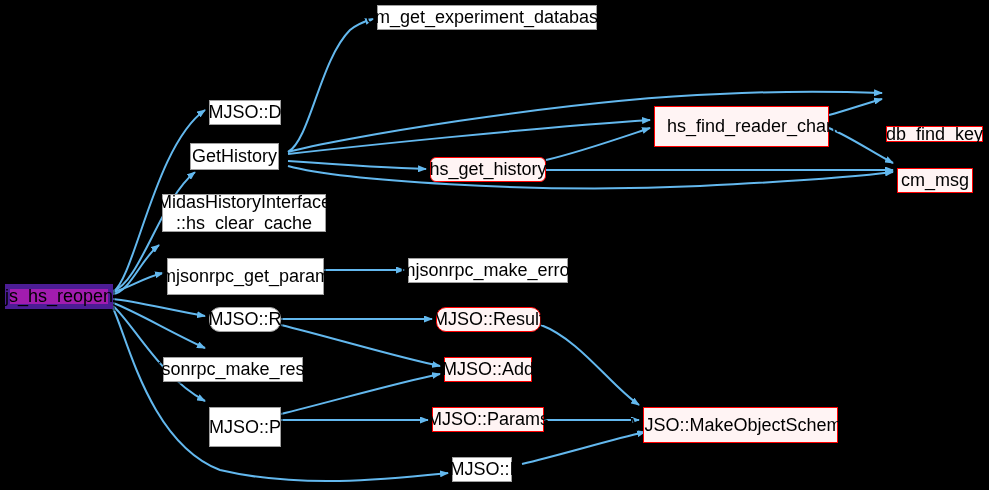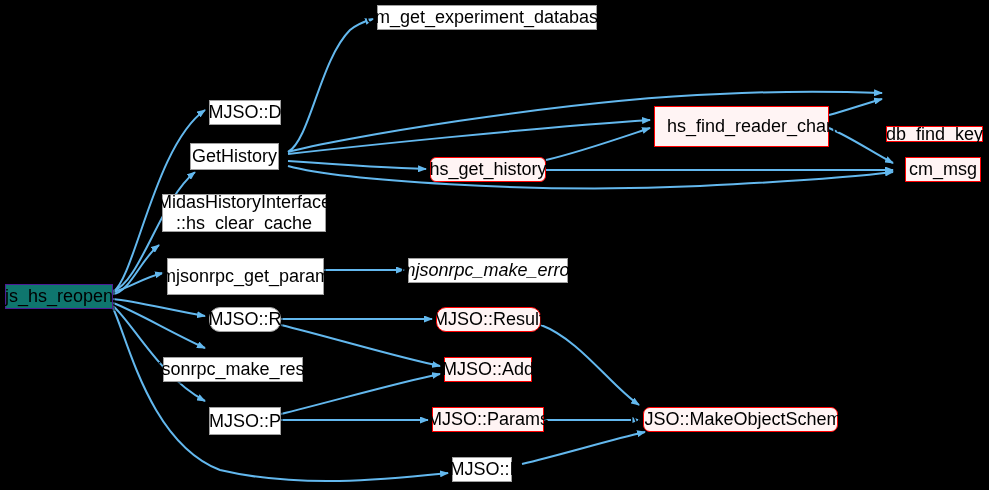--- a/index.html
+++ b/index.html
@@ -40,22 +40,22 @@
   .gnode.plain {
     background: #ffffff;
     border: 1px solid #a0a0a0;
     box-shadow: 2px 2px 0 rgba(0,0,0,0.45);
   }
   .gnode.highlight {
     background: #fff4f4;
     border: 1.6px solid #ff0000;
   }
   .gnode.current {
-    background: #0f766e;
-    border: 1px solid #4c1d95;
+    background: #a21caf;
+    border: 5px solid #4c1d95;
     box-shadow: 2px 2px 0 rgba(0,0,0,0.45);
   }
   .gnode .lbl {
     display: block;
     pointer-events: none;
   }
 </style>
 </head>
 <body>
 
@@ -95,27 +95,27 @@
       </g>
   </svg>
   <div id="nodes-group">
       <div class="gnode current" style="left: 5px; top: 284px; width: 108px; height: 25px;"><span class="lbl">js_hs_reopen</span></div>
       <div class="gnode plain" style="left: 377px; top: 5px; width: 220px; height: 25px;"><span class="lbl">cm_get_experiment_database</span></div>
       <div class="gnode plain" style="left: 209px; top: 100px; width: 72px; height: 25px;"><span class="lbl">MJSO::D</span></div>
       <div class="gnode plain" style="left: 190px; top: 143px; width: 89px; height: 27px;"><span class="lbl">GetHistory</span></div>
       <div class="gnode highlight" style="left: 654px; top: 106px; width: 175px; height: 41px; padding-left: 44px;"><span class="lbl">hs_find_reader_channel</span></div>
       <div class="gnode highlight" style="left: 886px; top: 82px; width: 97px; height: 16px; margin-top: 44px;"><span class="lbl">db_find_key</span></div>
       <div class="gnode highlight" style="left: 430px; top: 157px; width: 116px; height: 25px; border-radius: 6px;"><span class="lbl">hs_get_history</span></div>
-      <div class="gnode highlight" style="left: 897px; top: 157px; width: 76px; height: 25px; margin-left: 8px;"><span class="lbl">cm_msg</span></div>
+      <div class="gnode highlight" style="left: 897px; top: 168px; width: 76px; height: 25px;"><span class="lbl">cm_msg</span></div>
       <div class="gnode plain" style="left: 162px; top: 194px; width: 164px; height: 38px;"><span class="lbl">MidasHistoryInterface
 ::hs_clear_cache</span></div>
       <div class="gnode plain" style="left: 167px; top: 258px; width: 157px; height: 37px;"><span class="lbl">mjsonrpc_get_param</span></div>
-      <div class="gnode plain" style="left: 408px; top: 258px; width: 160px; height: 25px; font-style: italic;"><span class="lbl">mjsonrpc_make_error</span></div>
+      <div class="gnode plain" style="left: 408px; top: 258px; width: 160px; height: 25px;"><span class="lbl">mjsonrpc_make_error</span></div>
       <div class="gnode plain" style="left: 209px; top: 307px; width: 72px; height: 25px; border-radius: 11px;"><span class="lbl">MJSO::R</span></div>
       <div class="gnode highlight" style="left: 436px; top: 307px; width: 105px; height: 25px; border-radius: 10px;"><span class="lbl">MJSO::Result</span></div>
       <div class="gnode plain" style="left: 163px; top: 357px; width: 140px; height: 25px;"><span class="lbl">mjsonrpc_make_result</span></div>
       <div class="gnode highlight" style="left: 444px; top: 357px; width: 88px; height: 25px; justify-content: center;"><span class="lbl">MJSO::Add</span></div>
-      <div class="gnode plain" style="left: 209px; top: 407px; width: 72px; height: 28px;"><span class="lbl">MJSO::P</span></div>
+      <div class="gnode plain" style="left: 209px; top: 407px; width: 72px; height: 40px;"><span class="lbl">MJSO::P</span></div>
       <div class="gnode highlight" style="left: 432px; top: 407px; width: 112px; height: 25px;"><span class="lbl">MJSO::Params</span></div>
-      <div class="gnode highlight" style="left: 643px; top: 407px; width: 195px; height: 25px; border-radius: 7px;"><span class="lbl">MJSO::MakeObjectSchema</span></div>
+      <div class="gnode highlight" style="left: 643px; top: 407px; width: 195px; height: 36px;"><span class="lbl">MJSO::MakeObjectSchema</span></div>
       <div class="gnode plain" style="left: 452px; top: 457px; width: 60px; height: 25px;"><span class="lbl">MJSO::I</span></div>
     </div>
 </div>
 
 </body></html>

